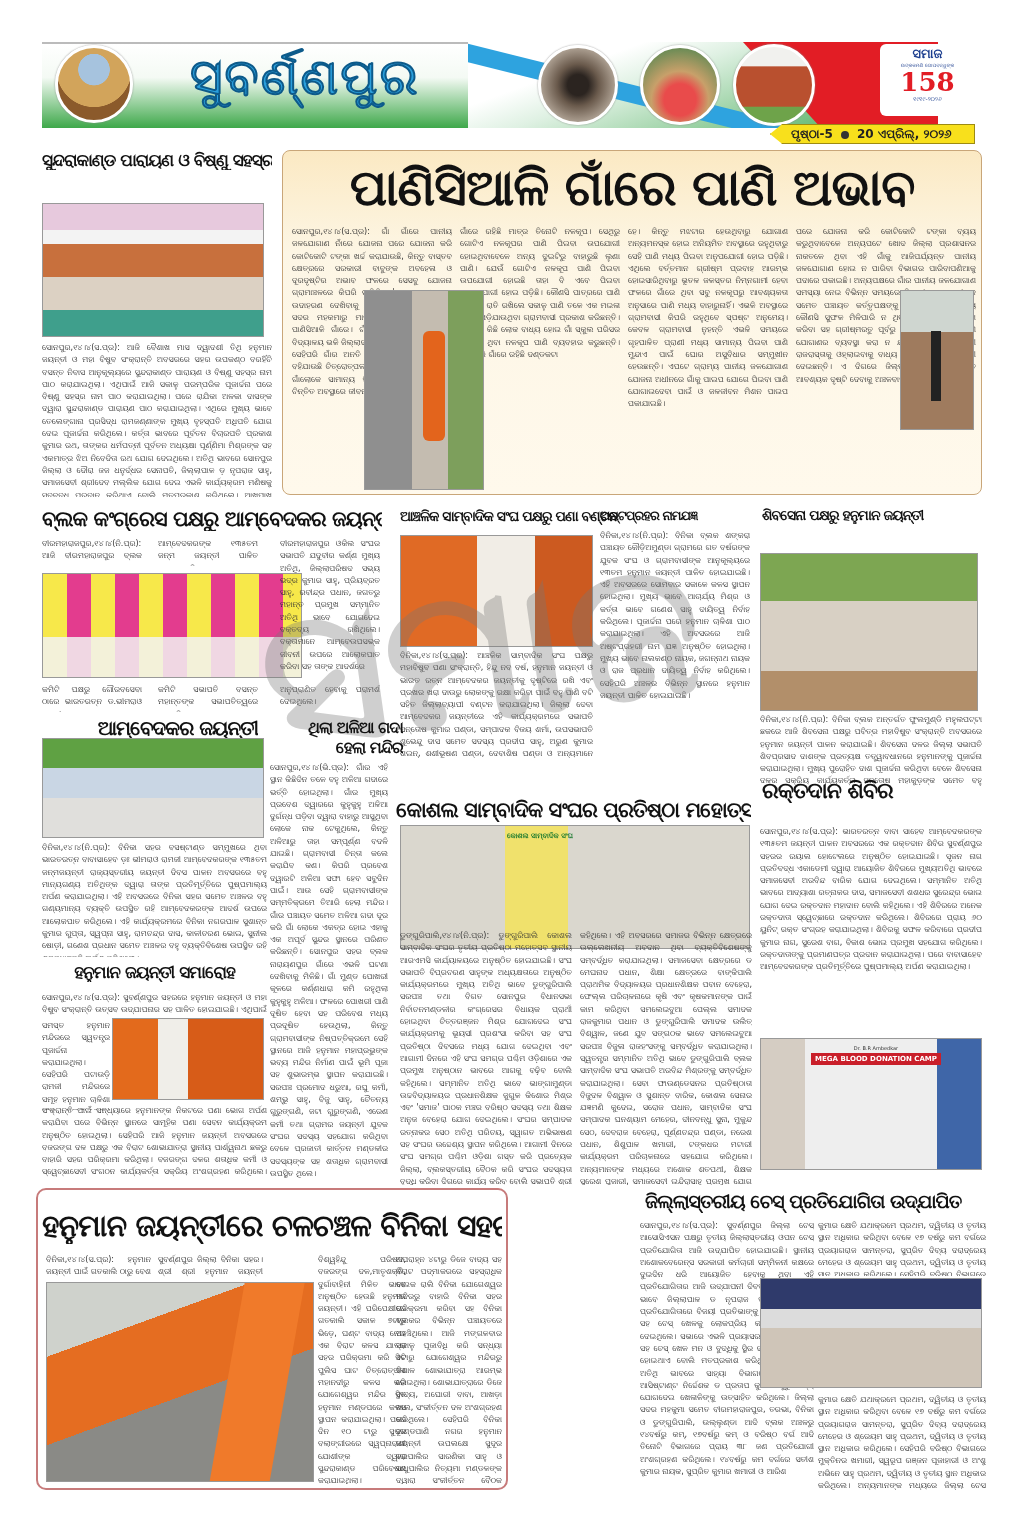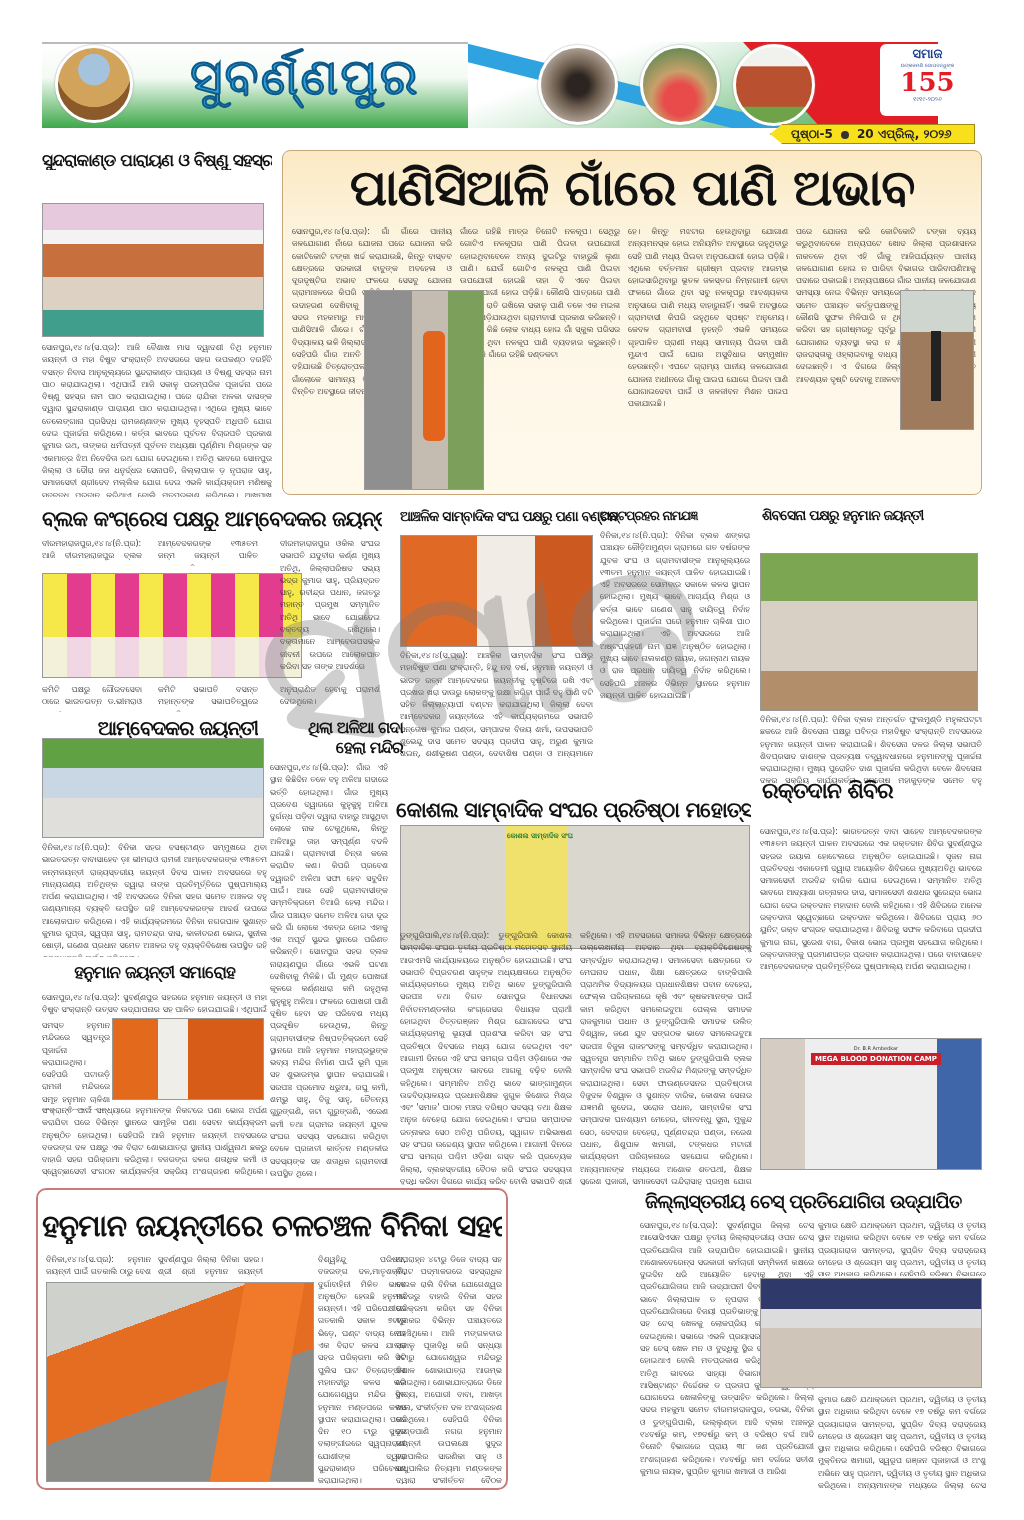--- a/index.html
+++ b/index.html
@@ -41,21 +41,21 @@
   <div class="mast-red"></div>
 </div>
 <div class="abs circle c1"></div>
 <div class="abs brand">ସୁବର୍ଣ୍ଣପୁର</div>
 <div class="abs circle c2"></div>
 <div class="abs circle c3"></div>
 <div class="abs circle c4"></div>
 <div class="abs logo-box">
   <div class="logo-title">ସମାଜ</div>
   <div class="logo-sub">ଉତ୍କଳମଣି ଗୋପବନ୍ଧୁଙ୍କ</div>
-  <div class="logo-num">155</div>
+  <div class="logo-num">158</div>
   <div class="logo-yr">୧୯୧୯-୨୦୨୬</div>
 </div>
 <div class="abs date-tag">
   <span>ପୃଷ୍ଠା-5</span><span class="dot"></span><span>20 ଏପ୍ରିଲ୍, ୨୦୨୬</span>
 </div>
 
 <div class="abs hl" style="left:42px;top:150px;width:230px;font-size:17px">ସୁନ୍ଦରାକାଣ୍ଡ ପାରାୟଣ ଓ ବିଷ୍ଣୁ ସହସ୍ରନାମ</div>
 <div class="abs photo" style="left:42px;top:203px;width:222px;height:134px;background:linear-gradient(#e7c9dd 0 20%,#f3f3f3 20% 30%,#c8703d 30% 55%,#dcd1c3 55% 80%,#3f9f8c 80%)"></div>
 <div class="abs body-text" style="left:42px;top:342px;width:230px;height:155px">ସୋନପୁର,୧୪।୪(ସ.ପ୍ର): ଆଜି ବୈଶାଖ ମାସ ଦ୍ୱାଦଶୀ ତିଥି ହନୁମାନ ଜୟନ୍ତୀ ଓ ମହା ବିଷୁବ ସଂକ୍ରାନ୍ତି ଅବସରରେ ସହର ଉପକଣ୍ଠ ବରହିଁଚି ବସନ୍ତ ନିବାସ ଆନୁକୂଲ୍ୟରେ ସୁନ୍ଦରାକାଣ୍ଡ ପାରାୟଣ ଓ ବିଷ୍ଣୁ ସହସ୍ର ନାମ ପାଠ କରାଯାଇଥିଲା। ଏଥିପାଇଁ ଆଜି ସକାଳୁ ପରମ୍ପରିକ ପୂଜାର୍ଚ୍ଚନା ପରେ ବିଷ୍ଣୁ ସହସ୍ର ନାମ ପାଠ କରାଯାଇଥିଲା। ପରେ ରାଯିକା ଅଳକା ଦାସଙ୍କ ଦ୍ୱାରା ସୁନ୍ଦରାକାଣ୍ଡ ପାରାୟଣ ପାଠ କରାଯାଇଥିଲା। ଏଥିରେ ମୁଖ୍ୟ ଭାବେ ତେଲେଙ୍ଗାନା ପ୍ରସିଦ୍ଧ ରାମଜଣ୍ଣାଙ୍କ ମୁଖ୍ୟ ବୃହସ୍ପତି ଅଧିପତି ଯୋଗ ଦେଇ ପୂଜାର୍ଚ୍ଚନା କରିଥିଲେ। କର୍ତ୍ତା ଭାବରେ ପୂର୍ବତନ ବିଚାରପତି ପ୍ରକାଶ କୁମାର ରଥ, ତାଙ୍କର ଧର୍ମପତ୍ନୀ ପୂର୍ବତନ ଅଧ୍ୟକ୍ଷା ପୂର୍ଣ୍ଣିମା ମିଶ୍ରଙ୍କ ସହ ଏକମାତ୍ର ଝିଅ ନିବେଦିତା ରଥ ଯୋଗ ଦେଇଥିଲେ। ଅତିଥି ଭାବରେ ସୋନପୁର ଜିଲ୍ଲା ଓ ଦୌରା ଜଜ ଧନୁର୍ଦ୍ଧର ସେନାପତି, ଜିଲ୍ଲାପାଳ ଡ଼ ନୃପରାଜ ସାହୁ, ସମାଜସେବୀ ଶ୍ରୀଦେବ ମଲ୍ଲିକ ଯୋଗ ଦେଇ ଏଭଳି କାର୍ଯ୍ୟକ୍ରମ ମଣିଷକୁ ସଦବୁଦ୍ଧି ପ୍ରଦାନ କରିଥାଏ ବୋଲି ମତପ୍ରକାଶ କରିଥିଲେ। ଆଖପାଖ ଅଞ୍ଚଳର ଶତାଧିକ ଭକ୍ତ ଓ ଶ୍ରଦ୍ଧାଳୁ ଯୋଗ ଦେଇ ବିଷ୍ଣୁକୃପା ଲାଭ କରିଥିଲେ।</div>
 

